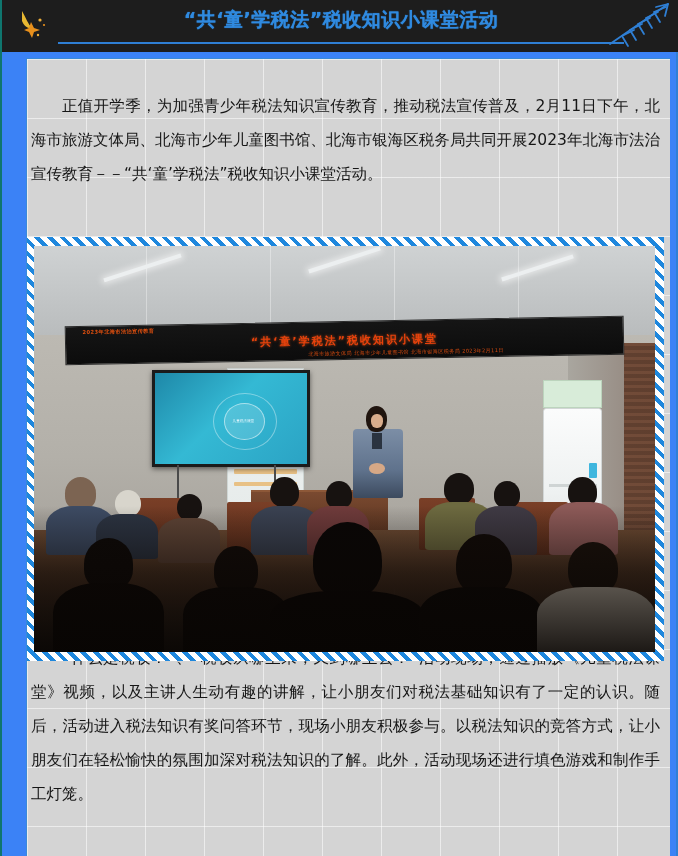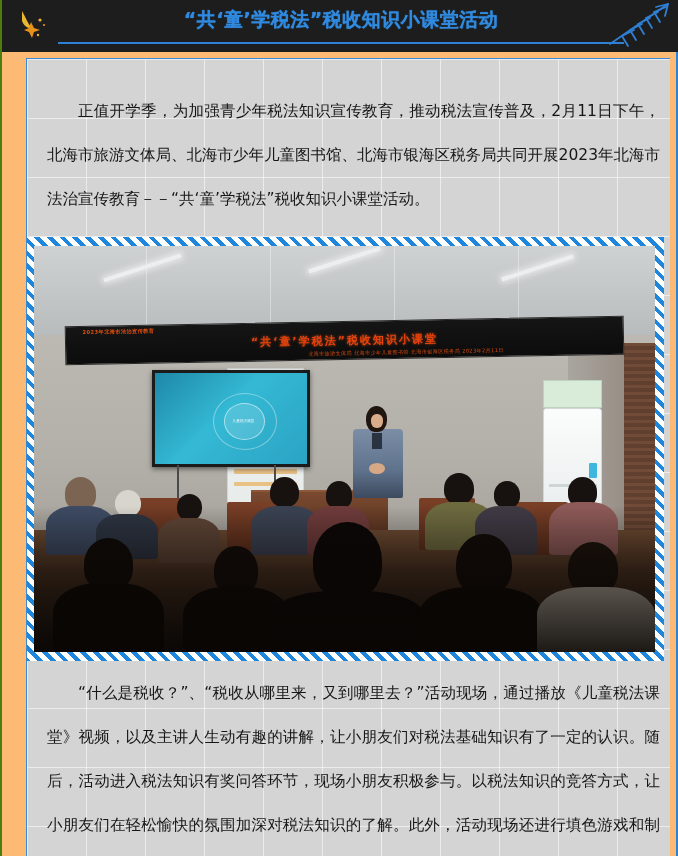--- a/index.html
+++ b/index.html
@@ -6,22 +6,22 @@
   html,body { width:678px; height:856px; overflow:hidden; }
   body {
     font-family:"Liberation Serif", serif;
     background:#1b1b1b;
     position:relative;
   }
 
   
   #frame {
     position:absolute; inset:0;
-    background:#fdba74;
-    border-left:2px solid #4d7c0f;
+    background:#3b82f6;
+    border-left:2px solid #0f766e;
     border-right:2px solid #2f7fd4;
   }
 
   
   #header {
     position:absolute; left:0; top:0; width:678px; height:52px;
     background:#1d1d1d;
     overflow:hidden;
   }
   #header-title {
@@ -52,26 +52,26 @@
     background-image:
       repeating-linear-gradient(to right, rgba(255,255,255,.55) 0 1px, transparent 1px 59px),
       repeating-linear-gradient(to bottom, rgba(255,255,255,.55) 0 1px, transparent 1px 59px);
     background-position:0 0;
     overflow:hidden;
   }
 
   .para {
     font-family:"DejaVu Sans", sans-serif;
     font-size:15.5px;
-    line-height:44px;
+    line-height:34px;
     color:#161616;
     text-align:justify;
     text-justify:inter-character;
     text-indent:2em;
-    padding:0 10px 0 20px;
+    padding:0 10px 0 4px;
   }
   #para-top { margin-top:30px; }
   #para-bottom { margin-top:22px; }
 
   
   #photo-wrap {
     position:absolute; left:-2px; right:6px; top:178px;
     height:424px;
     padding:9px;
     background:

